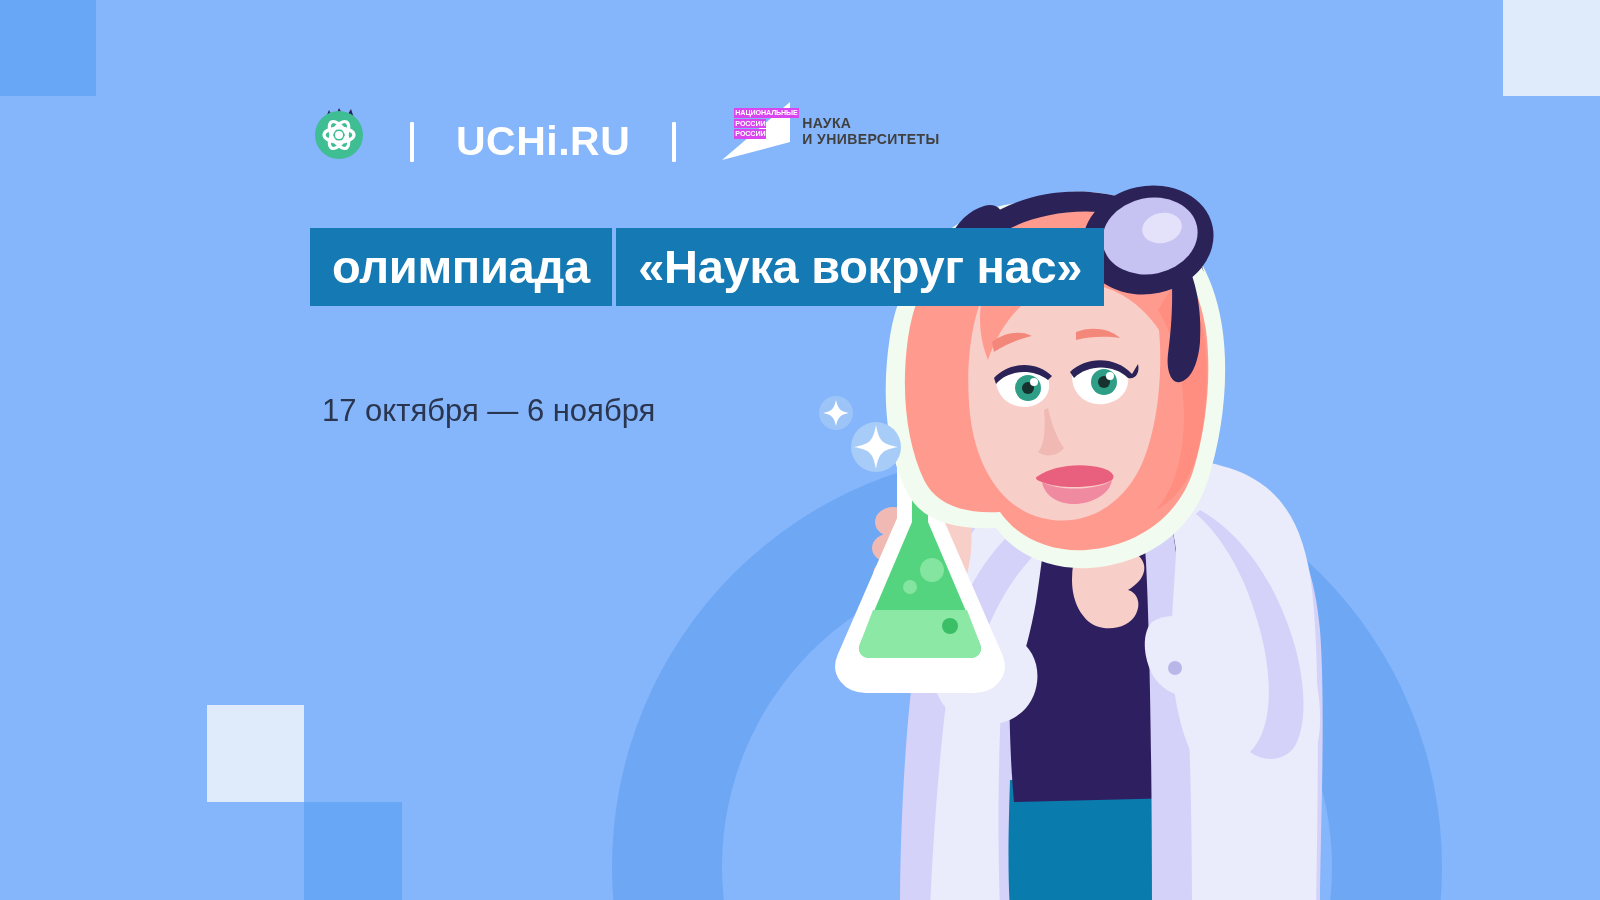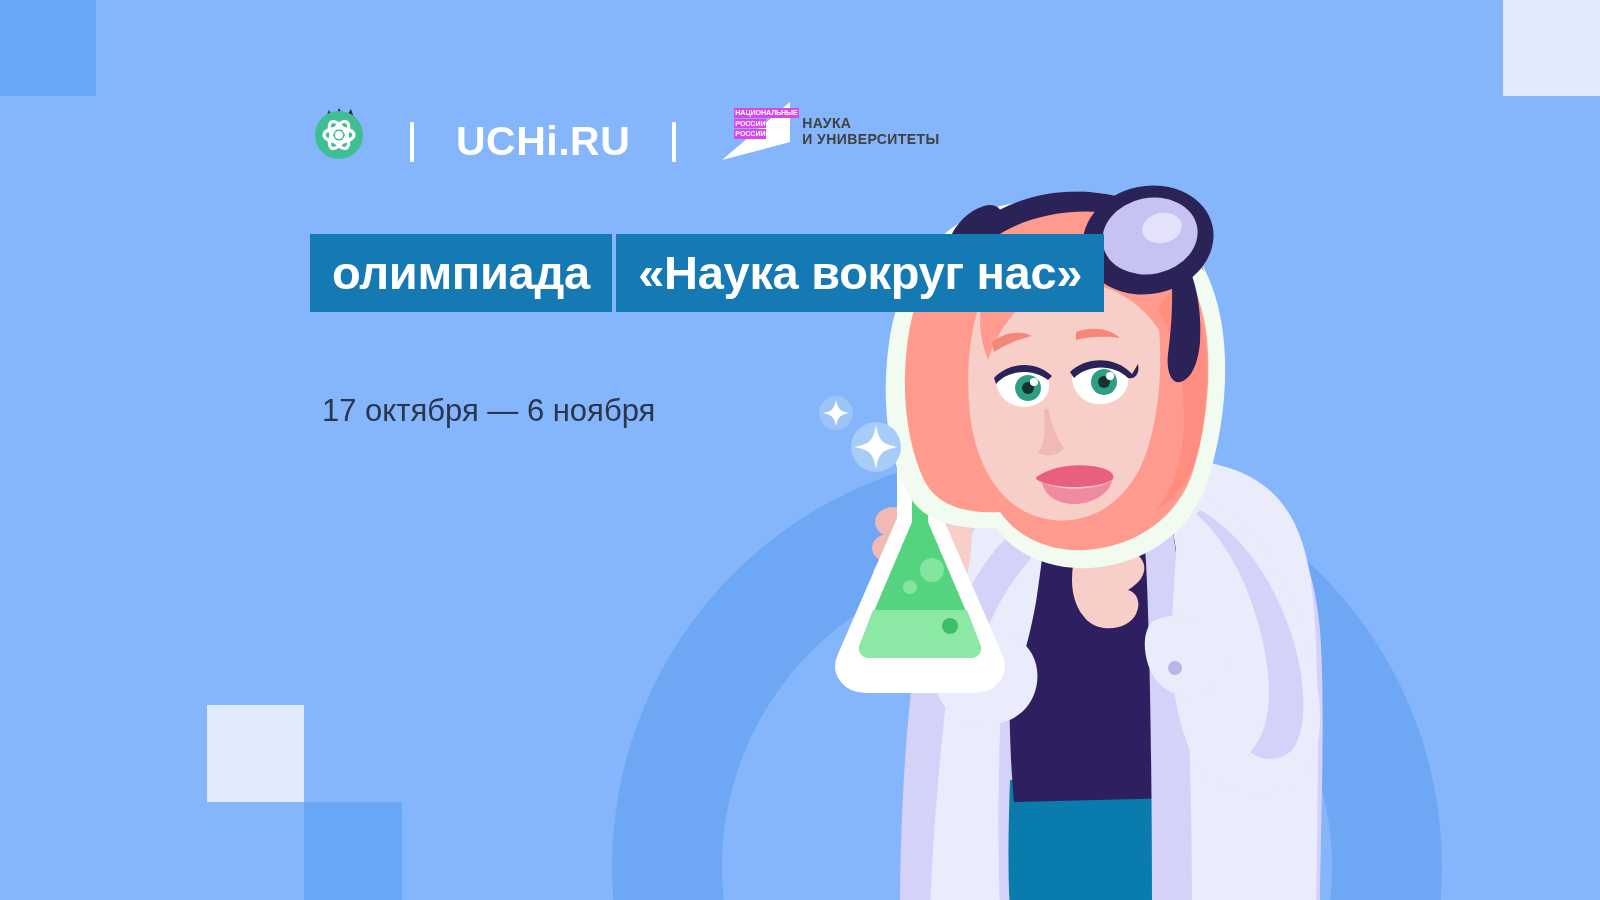--- a/index.html
+++ b/index.html
@@ -93,21 +93,21 @@
     display:inline-block;
     background:#1579B4;
     color:#FFFFFF;
     font-size:47px;
     font-weight:bold;
     line-height:1;
     padding:15px 22px 16px 22px;
     white-space:nowrap;
     letter-spacing:-0.3px;
   }
-  #hl-line2 { margin-top:6px; }
+  #hl-line2 { }
 
   #date-line {
     position:absolute;
     left:322px; top:392px;
     color:#2A3650;
     font-size:31px;
     font-weight:normal;
     line-height:1.2;
     white-space:nowrap;
   }

